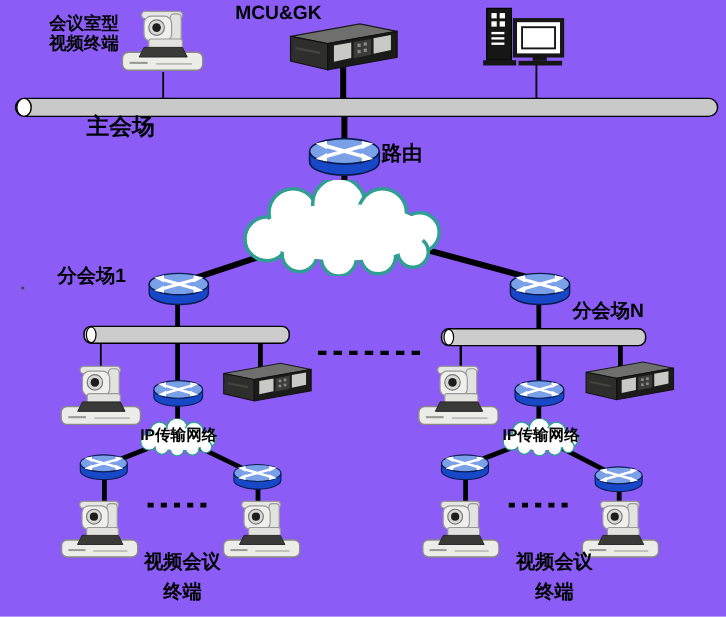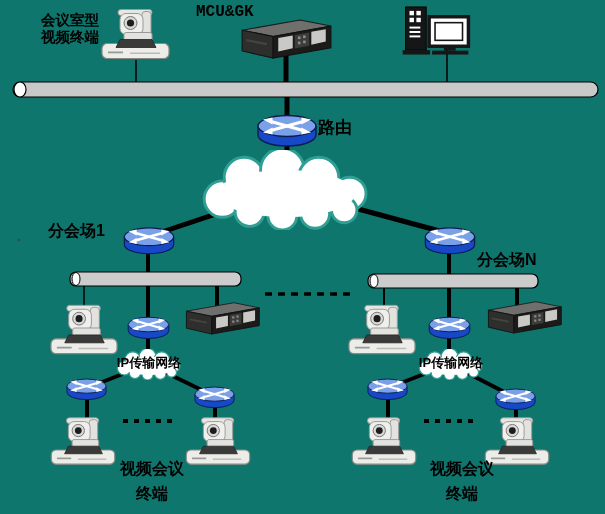--- a/index.html
+++ b/index.html
@@ -1,26 +1,26 @@
 <!DOCTYPE html>
 <html><head>
 <meta charset="utf-8">
 <style>
   html,body{margin:0;padding:0;background:#fff;}
   #stage{
-    position:relative;width:605px;height:514px;background:#0f766e;overflow:hidden;
+    position:relative;width:605px;height:514px;background:#8b5cf6;overflow:hidden;
     font-family:"Liberation Sans","DejaVu Sans",sans-serif;color:#000;
   }
   #net-svg{position:absolute;left:0;top:0;z-index:1;}
   .lbl{
     position:absolute;z-index:2;font-weight:bold;white-space:pre-line;
     line-height:1.25;font-size:15px;color:#000;
   }
   .center{text-align:center;}
-  .serif{font-family:Liberation Mono, monospace;}
+  .serif{font-family:Liberation Sans, sans-serif;}
 </style>
 </head>
 <body>
 
 <div id="stage">
 
   <svg id="net-svg" width="605" height="514" viewBox="0 0 605 514">
     <defs>
 
       <symbol id="sym-router" viewBox="0 0 66 40">
@@ -182,20 +182,21 @@
     </g>
     <circle cx="19" cy="240" r="1.3" fill="#444"></circle>
   </svg>
 
   <div class="lbl center" style="left:26px;top:12px;width:88px;font-size:14.5px;line-height:1.2;">会议室型
 视频终端</div>
 
   <div class="lbl serif" style="left:196px;top:2px;font-size:16px;">MCU&amp;GK</div>
 
 
+  <div class="lbl" style="left:72px;top:95px;font-size:19px;">主会场</div>
 
   <div class="lbl" style="left:318px;top:117px;font-size:17px;text-align:right;">路由</div>
 
 
   <div class="lbl" style="left:48px;top:221px;font-size:16px;text-align:right;">分会场1</div>
 
   <div class="lbl" style="left:477px;top:217px;font-size:16px;margin-top:33px;">分会场N</div>
 
   <div class="lbl center" style="left:102px;top:355px;width:94px;font-size:13px;">IP传输网络</div>
 

